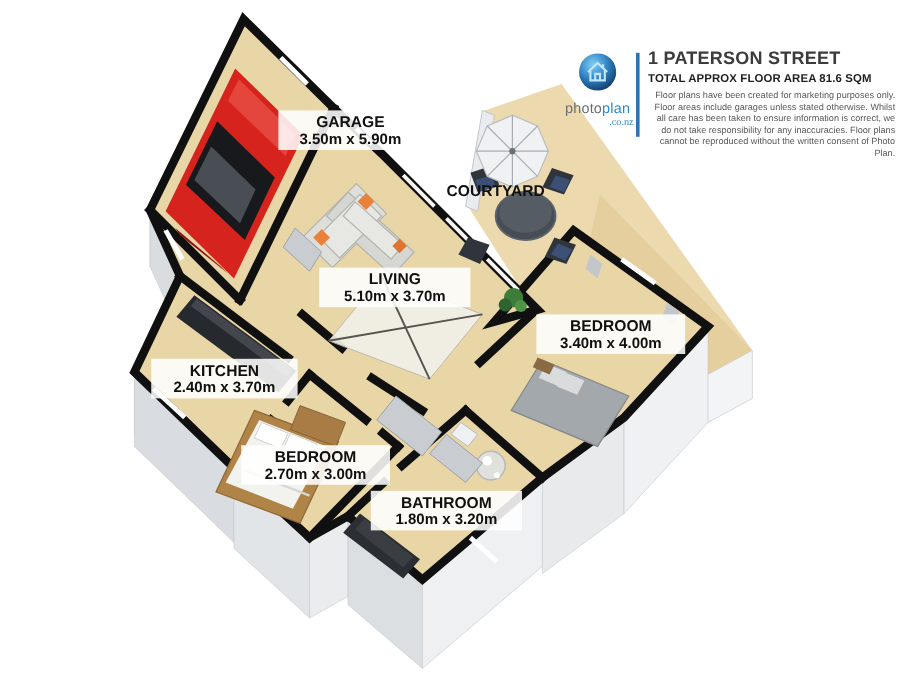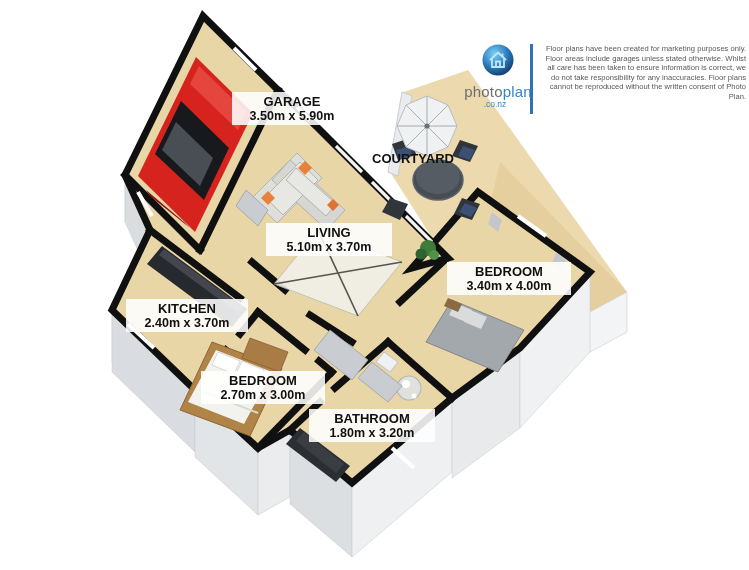--- a/index.html
+++ b/index.html
@@ -2,23 +2,23 @@
 <html><head>
 <meta charset="utf-8">
 <style>
   html,body{margin:0;padding:0;background:#ffffff;}
   #stage{position:relative;width:749px;height:570px;background:#ffffff;overflow:hidden;
          font-family:"Liberation Sans",sans-serif;}
   #plan-svg{position:absolute;left:0;top:0;}
   
   #header{position:absolute;left:458px;top:38px;width:290px;}
   #logo{position:absolute;left:4px;top:2px;width:72px;text-align:center;}
-  #logo-word{font-size:15px;letter-spacing:.2px;margin-top:3px;}
+  #logo-word{font-size:12px;letter-spacing:.2px;margin-top:3px;}
   #logo-word .g{color:#6d6e70;} #logo-word .b{color:#2f88c8;}
-  #logo-domain{font-size:8.5px;color:#2f88c8;padding-right:6px;margin-top:-1px;}
+  #logo-domain{font-size:8.5px;color:#2f88c8;text-align:right;padding-right:6px;margin-top:-1px;font-family:Liberation Serif, serif;}
   #divider{position:absolute;left:72px;top:6px;width:2.5px;height:70px;background:#2e74b5;}
   #title-block{position:absolute;left:82px;top:2px;width:206px;}
   #main-title{font-size:15px;font-weight:bold;color:#3b3b3b;letter-spacing:.2px;}
   #sub-title{font-size:9.5px;font-weight:bold;color:#1f1f1f;margin-top:3px;letter-spacing:.1px;}
   #disclaimer{font-size:7.6px;line-height:1.26;color:#595959;margin-top:4px;text-align:right;}
   .room-name,.room-dims{font-family:"Liberation Sans",sans-serif;font-weight:bold;fill:#101010;}
 </style>
 </head>
 <body>
 
@@ -242,17 +242,19 @@
         <path d="M14,19 L14,27 L26,27 L26,19"></path>
         <path d="M18,27 L18,21.5 L22,21.5 L22,27"></path>
         <path d="M24.5,13.5 L24.5,17"></path>
       </g>
     </svg>
     <div id="logo-word"><span class="g">photo</span><span class="b">plan</span></div>
     <div id="logo-domain">.co.nz</div>
   </div>
   <div id="divider"></div>
   <div id="title-block">
+    <div id="main-title">1 PATERSON STREET</div>
+    <div id="sub-title">TOTAL APPROX FLOOR AREA 81.6 SQM</div>
     <div id="disclaimer">Floor plans have been created for marketing purposes only. Floor areas include garages unless stated otherwise. Whilst all care has been taken to ensure information is correct, we do not take responsibility for any inaccuracies. Floor plans cannot be reproduced without the written consent of Photo Plan.</div>
   </div>
 </div>
 
 </div>
 
 </body></html>

